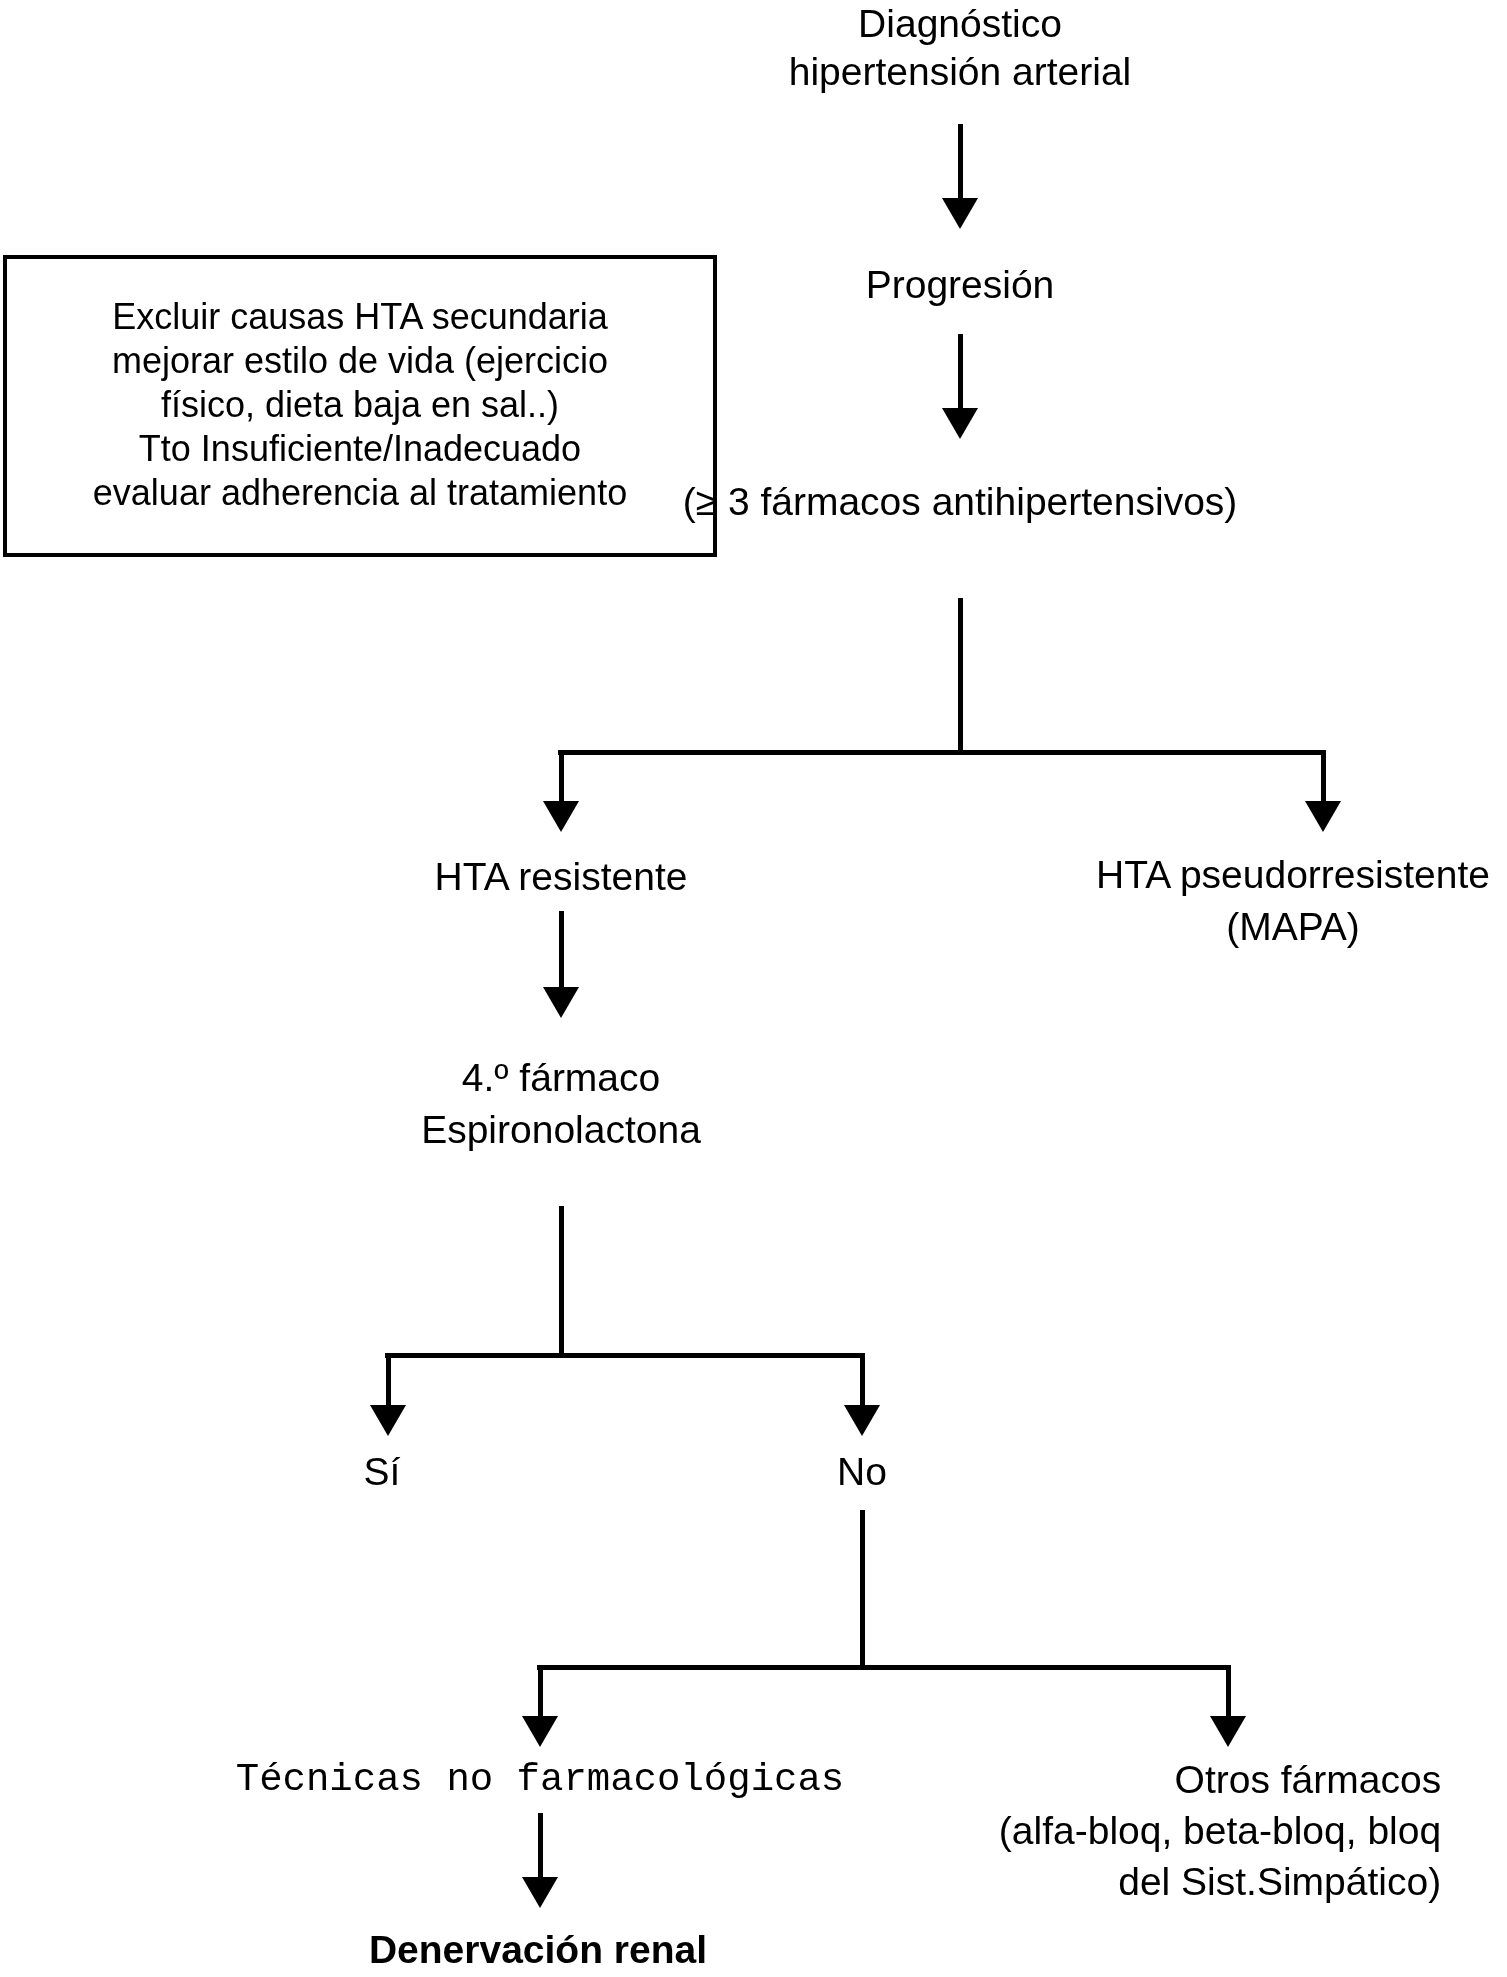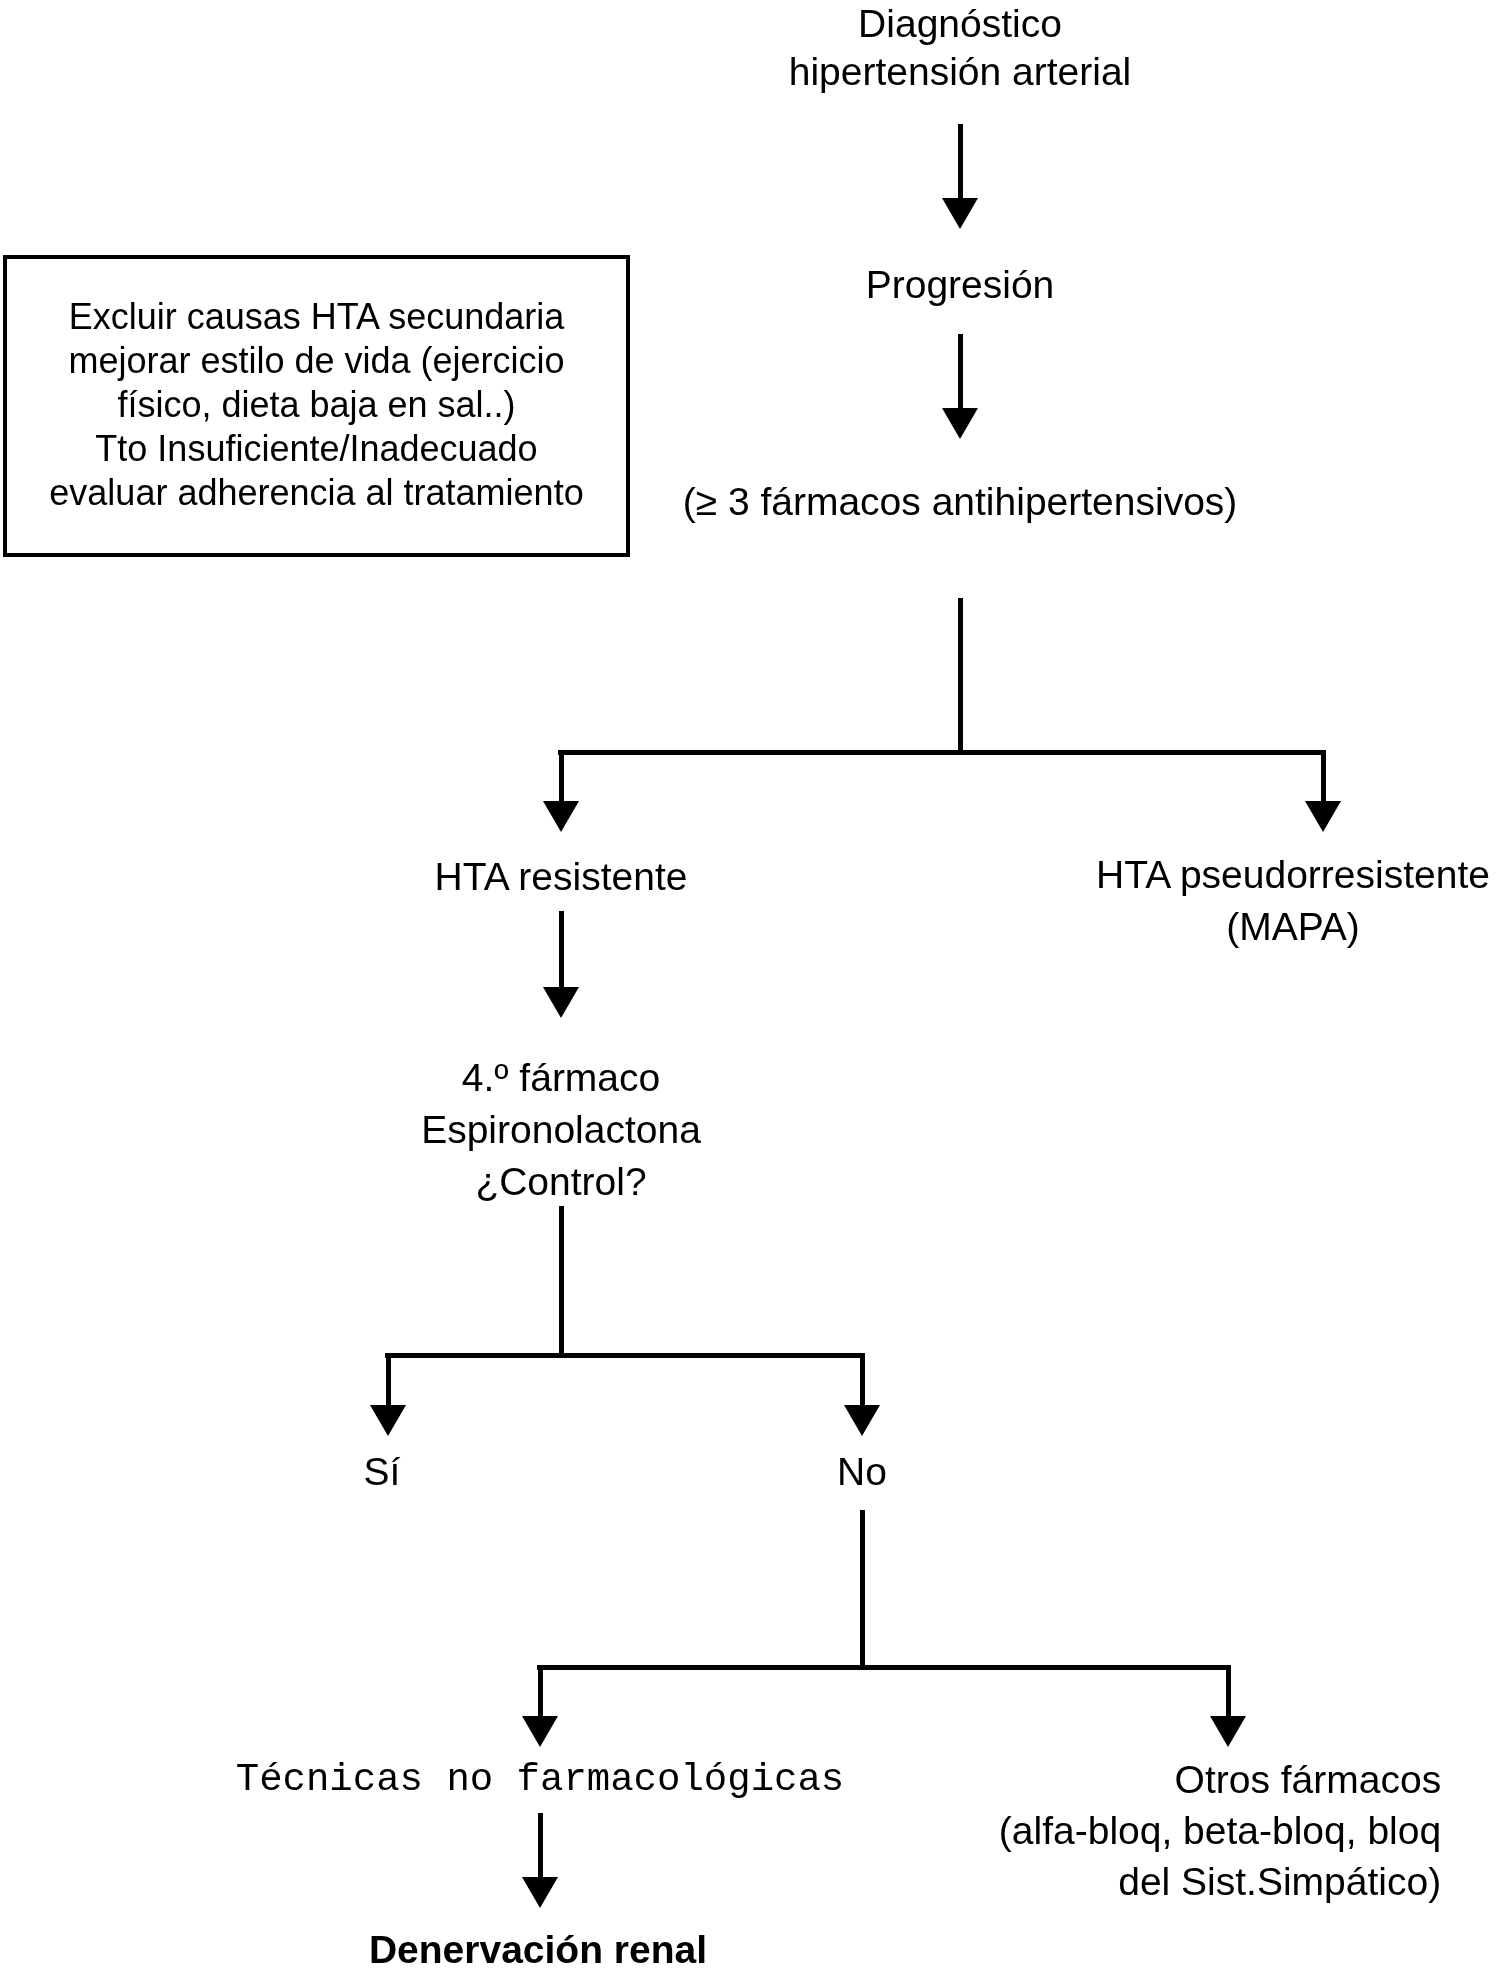--- a/index.html
+++ b/index.html
@@ -48,21 +48,21 @@
   #arrow1      { left: 960px;  top: 124px; }
   #arrow1 .shaft { height: 74px; }
 
   #progresion  { left: 960px;  top: 261px; }
   #arrow2      { left: 960px;  top: 334px; }
   #arrow2 .shaft { height: 74px; }
 
   #sidebox {
     position: absolute;
     left: 3px; top: 255px;
-    width: 627px; height: 302px;
+    width: 714px; height: 302px;
     box-sizing: border-box;
     border: 4px solid #000000;
     text-align: center;
     font-size: 36px;
     line-height: 44px;
     padding-top: 36px;
     white-space: nowrap;
   }
 
   #htanc       { left: 960px;  top: 475px;  line-height: 54px; }
@@ -164,21 +164,20 @@
   </div>
 
   <div id="arrow3" class="arrow">
     <div class="shaft"></div>
     <div class="head"></div>
   </div>
 
   <div id="cuarto" class="label">
     <span class="ln">4.º fármaco</span>
     <span class="ln">Espironolactona</span>
-    <span class="ln">¿Control?</span>
   </div>
 
   <div id="stem2" class="vline"></div>
   <div id="bar2" class="hbar"></div>
   <div id="drop2L" class="arrow">
     <div class="shaft"></div>
     <div class="head"></div>
   </div>
   <div id="drop2R" class="arrow">
     <div class="shaft"></div>

